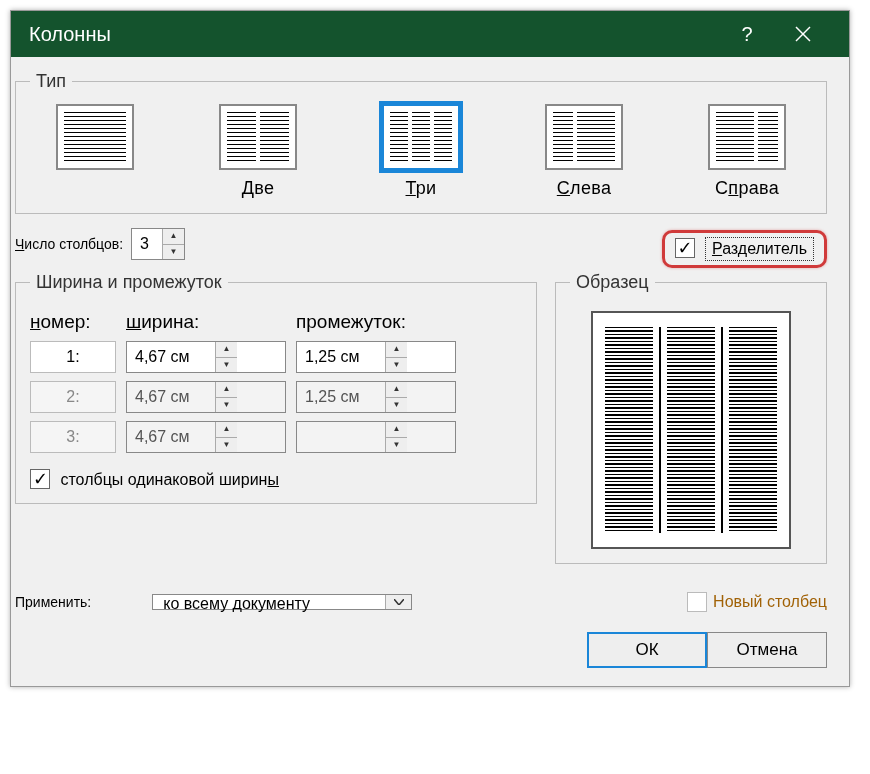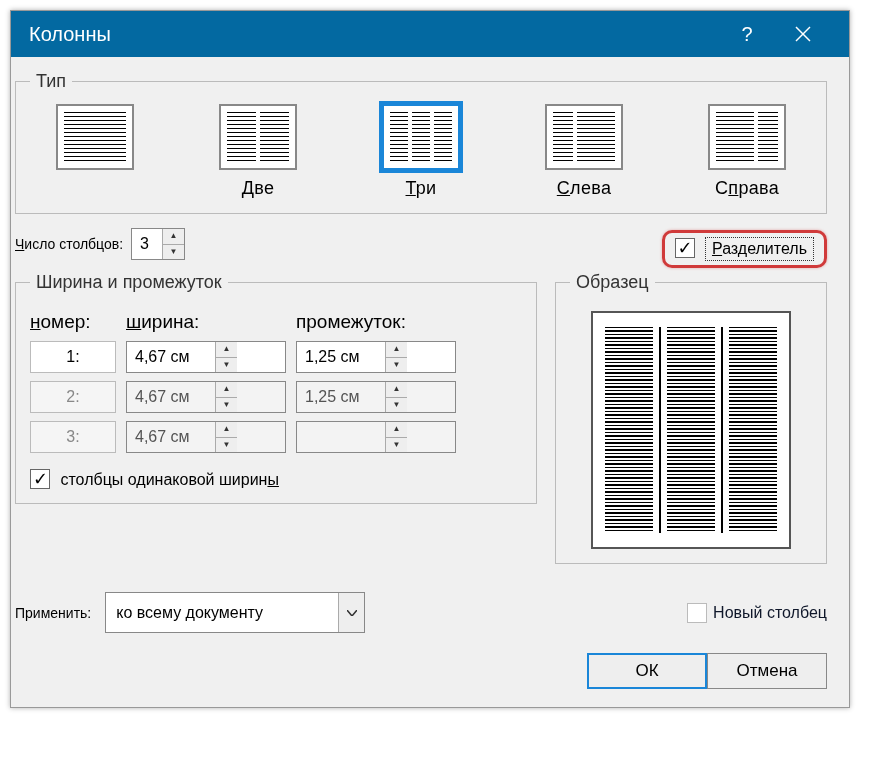--- a/index.html
+++ b/index.html
@@ -10,21 +10,21 @@
     font-family: "Segoe UI", Tahoma, sans-serif;
     font-size: 16px;
   }
   .window {
     width: 840px;
     border: 1px solid #999;
     box-shadow: 0 0 5px rgba(0,0,0,0.3);
     background: #f0f0f0;
   }
   .titlebar {
-    background: #0369a1;
+    background: #14532d;
     color: #fff;
     height: 46px;
     display: flex;
     align-items: center;
     padding: 12px 18px;
     font-size: 20px;
   }
   .titlebar .title { flex: 1; }
   .titlebar .btn {
     width: 56px;
@@ -182,38 +182,38 @@
     padding: 14px 12px;
     display: flex;
     gap: 6px;
   }
   .sample-box .scol { flex:1; background: repeating-linear-gradient(to bottom, #000 0 1.3px, #fff 1.3px 3.5px); }
   .sample-box .div { width:2px; background:#000; }
 
   .apply-row { display: flex; align-items: center; gap: 14px; margin-top: 14px;}
   .apply-row .select {
     border: 1px solid #888;
-    height: 41px;
+    height: 16px;
     width: 260px;
     display: flex;
-    align-items: center;
-    background: #fff;
+    background: #fff;
+    margin-left: 47px;
   }
   .select .seltext { flex:1; padding: 0 10px; }
   .select .selbtn {
     width: 26px;
     height: 100%;
     display: flex;
     align-items: center;
     justify-content: center;
     border-left: 1px solid #aaa;
     background: #eee;
     font-size: 10px;
   }
-  .newcol { margin-left: auto; color: #0f172a; display:flex; align-items:center;}
+  .newcol { margin-left: auto; color: #a16207; display:flex; align-items:center;}
   .newcol .checkbox-sq { border-color:#bbb; }
 
   .footer {
     display: flex;
     justify-content: flex-end;
     margin-top: 20px;
   }
   .pushbtn {
     min-width: 120px;
     height: 36px;

